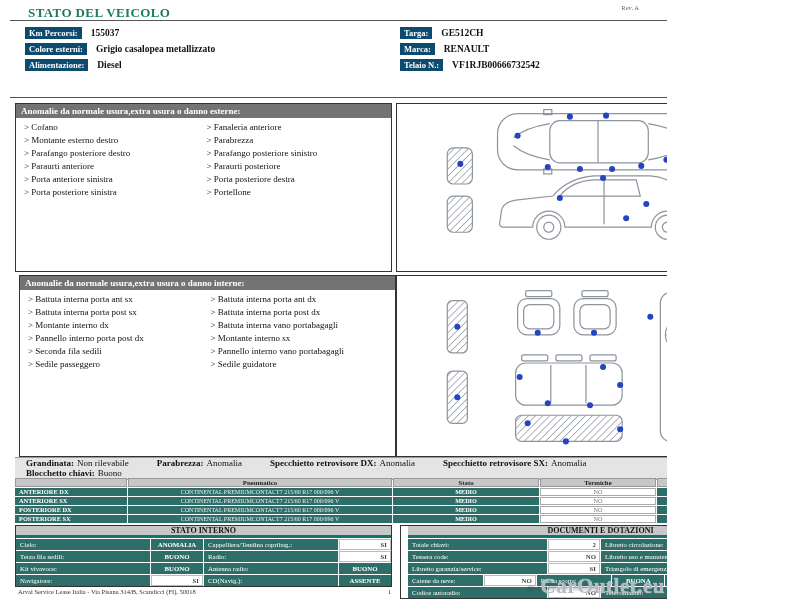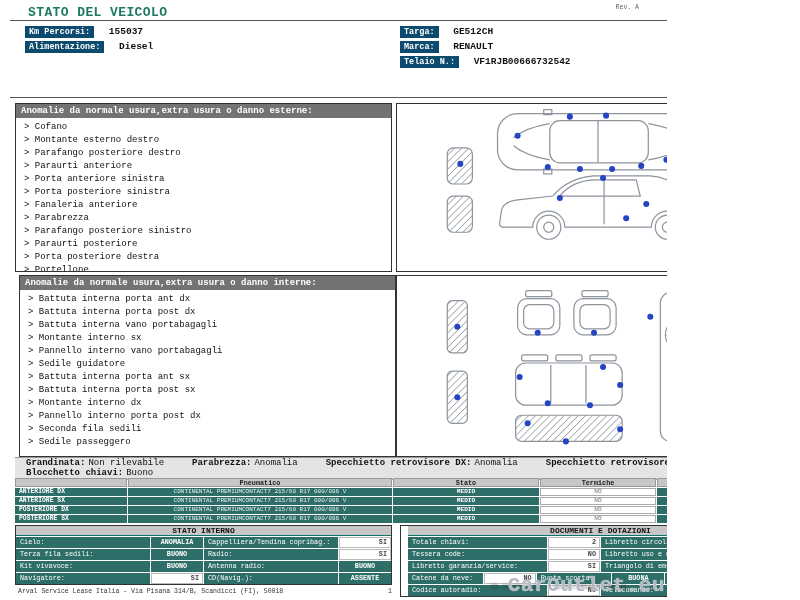--- a/index.html
+++ b/index.html
@@ -1,32 +1,32 @@
 <!DOCTYPE html>
 <html><head>
 <meta charset="utf-8">
 <style>
   html,body{margin:0;padding:0;background:#fff;}
   #page{position:relative;width:667px;height:600px;background:#fff;overflow:hidden;
-        font-family:Liberation Mono, monospace;color:#111;}
+        font-family:Liberation Serif, serif;color:#111;}
   .rule{position:absolute;left:10px;width:780px;border-top:1px solid #555;height:0;}
   #page-title{position:absolute;left:28px;top:5px;font-size:13px;font-weight:bold;
               color:#1c7a60;letter-spacing:.4px;}
   #rev{position:absolute;right:28px;top:4px;font-size:6.5px;color:#666;}
 
   .infocol{position:absolute;top:25px;}
   #info-left{left:25px;width:360px;}
   #info-right{left:400px;width:385px;}
   .info-row{margin-bottom:2px;line-height:11px;}
   .ilabel{background:#0c4a6e;color:#fff;font-weight:bold;font-size:8.5px;padding:1px 4px;}
   .ivalue{font-weight:bold;font-size:9.5px;color:#111;margin-left:5px;}
 
   .sect{position:absolute;border:1px solid #333;background:#fff;overflow:hidden;}
   .sect-header{background:#737373;color:#fff;font-weight:bold;font-size:9px;padding:2px 5px;}
-  .alists{display:flex;padding:4px 2px 0 8px;flex-direction:column;}
+  .alists{display:flex;padding:4px 2px 0 8px;}
   .alist{flex:1;margin:0;padding:0;list-style:none;font-size:9px;color:#111;}
   .alist li{margin-bottom:2.5px;line-height:10.5px;}
   .alist li::before{content:"> ";}
   .diag{position:absolute;border:1px solid #333;background:#fff;}
   .diag svg{display:block;width:100%;height:100%;}
 
   #checks{position:absolute;left:15px;top:457px;width:756px;background:#e4e4e4;
           border-top:1px solid #999;border-bottom:1px solid #999;padding:1px 11px;font-size:9px;}
   .checks-line{display:flex;gap:28px;line-height:9.5px;}
   .clabel{font-weight:bold;margin-right:3px;}
@@ -38,21 +38,21 @@
         text-align:center;line-height:8px;overflow:hidden;}
   .tt-pos{background:#2e6e68;color:#fff;font-size:6.4px;font-weight:bold;line-height:8px;
           padding-left:4px;overflow:hidden;}
   .tt-spec{background:#2e6e68;color:#e9eff0;font-size:6px;text-align:center;line-height:8px;
            overflow:hidden;white-space:nowrap;}
   .ttauto{font-size:6.2px;text-align:center;line-height:8px;overflow:hidden;}
   .ttauto.chip{background:#2e6e68;color:#fff;font-weight:bold;}
   .ttauto.nochip{background:#fff;border:1px solid #aaa;color:#777;line-height:6px;}
 
   .btable{position:absolute;border:1px solid #333;background:#fff;}
-  .bt-title{background:#c7c7c7;border-bottom:1px solid #0f766e;text-align:center;font-weight:bold;
+  .bt-title{background:#c7c7c7;border-bottom:3px solid #0f766e;text-align:center;font-weight:bold;
             font-size:8px;line-height:9px;color:#111;}
   .bt-row{display:flex;gap:1px;margin-top:1px;}
   .pair{flex:1;display:flex;gap:1px;min-width:0;}
   .plabel{flex:1;background:#2e6e68;color:#fff;font-size:6.8px;line-height:7px;padding:1px 3px;
           white-space:nowrap;overflow:hidden;border:1px solid #2e6e68;}
   .pvalue{width:44px;font-size:6.8px;line-height:7px;padding:1px 3px;overflow:hidden;}
   .auto.chip{background:#2e6e68;color:#fff;text-align:center;font-weight:bold;border:1px solid #2e6e68;}
   .auto.plainval{color:#444;text-align:right;font-weight:bold;background:#fff;border:1px solid #bbb;}
 
   #footer-address{position:absolute;left:18px;top:588px;font-size:6.5px;color:#333;}
@@ -68,20 +68,24 @@
 <div id="page">
 
   <div id="page-title">STATO DEL VEICOLO</div>
   <div id="rev">Rev. A</div>
   <div class="rule" style="top:20px;"></div>
 
   <div id="info-left" class="infocol">
     <div class="info-row">
       <span class="ilabel">Km Percorsi:</span>
       <span class="ivalue">155037</span>
+    </div>
+    <div class="info-row">
+      <span class="ilabel">Colore esterni:</span>
+      <span class="ivalue">Grigio casalopea metallizzato</span>
     </div>
     <div class="info-row">
       <span class="ilabel">Alimentazione:</span>
       <span class="ivalue">Diesel</span>
     </div>
   </div>
 
   <div id="info-right" class="infocol">
     <div class="info-row">
       <span class="ilabel">Targa:</span>
@@ -185,34 +189,34 @@
           <circle cx="63" cy="58" r="3"></circle>
           <circle cx="351" cy="126" r="3"></circle>
       </g>
     </svg>
   </div>
 
   <div class="sect" style="left:19px;top:275px;width:375px;height:180px;">
     <div class="sect-header">Anomalie da normale usura,extra usura o danno interne:</div>
     <div class="alists">
       <ul class="alist">
+        <li>Battuta interna porta ant sx</li>
+        <li>Battuta interna porta post sx</li>
+        <li>Montante interno dx</li>
+        <li>Pannello interno porta post dx</li>
+        <li>Seconda fila sedili</li>
+        <li>Sedile passeggero</li>
+      </ul>
+      <ul class="alist">
         <li>Battuta interna porta ant dx</li>
         <li>Battuta interna porta post dx</li>
         <li>Battuta interna vano portabagagli</li>
         <li>Montante interno sx</li>
         <li>Pannello interno vano portabagagli</li>
         <li>Sedile guidatore</li>
-      </ul>
-      <ul class="alist">
-        <li>Battuta interna porta ant sx</li>
-        <li>Battuta interna porta post sx</li>
-        <li>Montante interno dx</li>
-        <li>Pannello interno porta post dx</li>
-        <li>Seconda fila sedili</li>
-        <li>Sedile passeggero</li>
       </ul>
     </div>
   </div>
 
   <div class="diag" style="left:396px;top:275px;width:389px;height:180px;">
     <svg viewBox="0 0 387 178">
       <g stroke="#8d949c" fill="none" stroke-width="1.2">
         <rect x="50" y="24" width="20" height="52" rx="5" fill="url(#hatch)"></rect>
         <rect x="50" y="94" width="20" height="52" rx="5" fill="url(#hatch)"></rect>
         <g>

